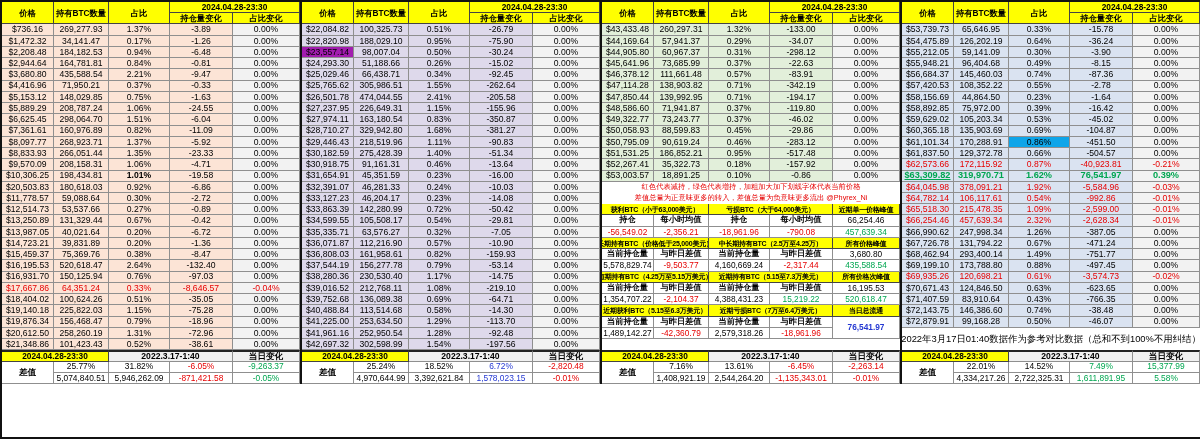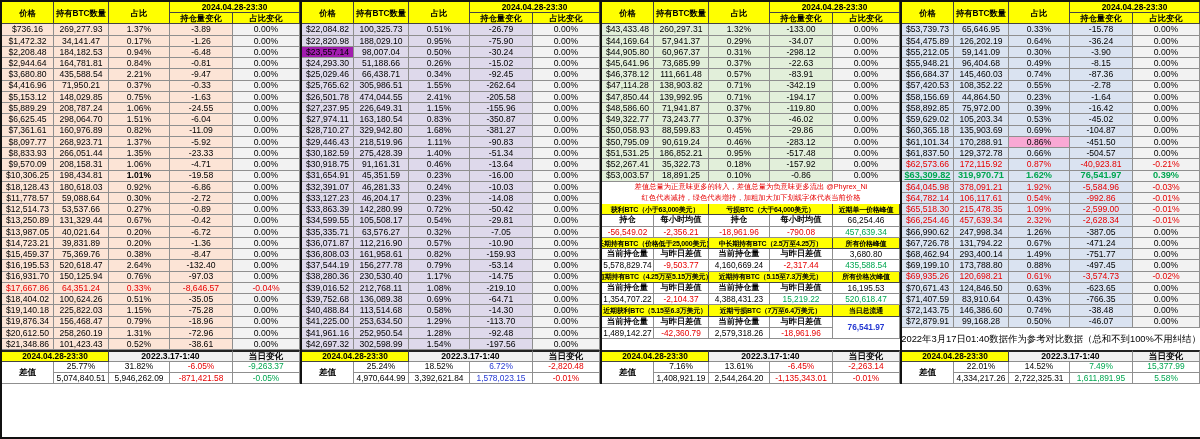--- a/index.html
+++ b/index.html
@@ -110,21 +110,21 @@
       <div class="c" style="grid-area: 15 / 1; background: rgb(252, 228, 214); color: rgb(0, 0, 0);">$9,570.09</div>
       <div class="c" style="grid-area: 15 / 2; background: rgb(252, 228, 214); color: rgb(0, 0, 0);">208,158.31</div>
       <div class="c" style="grid-area: 15 / 3; background: rgb(252, 228, 214); color: rgb(0, 0, 0);">1.06%</div>
       <div class="c" style="grid-area: 15 / 4; background: rgb(252, 228, 214); color: rgb(0, 0, 0);">-4.71</div>
       <div class="c" style="grid-area: 15 / 5; background: rgb(242, 242, 242); color: rgb(0, 0, 0);">0.00%</div>
       <div class="c" style="grid-area: 16 / 1; background: rgb(252, 228, 214); color: rgb(0, 0, 0);">$10,306.25</div>
       <div class="c" style="grid-area: 16 / 2; background: rgb(252, 228, 214); color: rgb(0, 0, 0);">198,434.81</div>
       <div class="c" style="grid-area: 16 / 3; background: rgb(252, 228, 214); color: rgb(0, 0, 0); font-weight: bold;">1.01%</div>
       <div class="c" style="grid-area: 16 / 4; background: rgb(252, 228, 214); color: rgb(0, 0, 0);">-19.58</div>
       <div class="c" style="grid-area: 16 / 5; background: rgb(242, 242, 242); color: rgb(0, 0, 0);">0.00%</div>
-      <div class="c" style="grid-area: 17 / 1; background: rgb(252, 228, 214); color: rgb(0, 0, 0);">$18,128.43</div>
+      <div class="c" style="grid-area: 17 / 1; background: rgb(252, 228, 214); color: rgb(0, 0, 0);">$20,503.83</div>
       <div class="c" style="grid-area: 17 / 2; background: rgb(252, 228, 214); color: rgb(0, 0, 0);">180,618.03</div>
       <div class="c" style="grid-area: 17 / 3; background: rgb(252, 228, 214); color: rgb(0, 0, 0);">0.92%</div>
       <div class="c" style="grid-area: 17 / 4; background: rgb(252, 228, 214); color: rgb(0, 0, 0);">-6.86</div>
       <div class="c" style="grid-area: 17 / 5; background: rgb(242, 242, 242); color: rgb(0, 0, 0);">0.00%</div>
       <div class="c" style="grid-area: 18 / 1; background: rgb(252, 228, 214); color: rgb(0, 0, 0);">$11,778.57</div>
       <div class="c" style="grid-area: 18 / 2; background: rgb(252, 228, 214); color: rgb(0, 0, 0);">59,088.64</div>
       <div class="c" style="grid-area: 18 / 3; background: rgb(252, 228, 214); color: rgb(0, 0, 0);">0.30%</div>
       <div class="c" style="grid-area: 18 / 4; background: rgb(252, 228, 214); color: rgb(0, 0, 0);">-2.72</div>
       <div class="c" style="grid-area: 18 / 5; background: rgb(242, 242, 242); color: rgb(0, 0, 0);">0.00%</div>
       <div class="c" style="grid-area: 19 / 1; background: rgb(252, 228, 214); color: rgb(0, 0, 0);">$12,514.73</div>
@@ -441,22 +441,22 @@
       <div class="c" style="grid-area: 15 / 2; background: rgb(226, 239, 218); color: rgb(0, 0, 0);">35,322.73</div>
       <div class="c" style="grid-area: 15 / 3; background: rgb(226, 239, 218); color: rgb(0, 0, 0);">0.18%</div>
       <div class="c" style="grid-area: 15 / 4; background: rgb(226, 239, 218); color: rgb(0, 0, 0);">-157.92</div>
       <div class="c" style="grid-area: 15 / 5; background: rgb(242, 242, 242); color: rgb(0, 0, 0);">0.00%</div>
       <div class="c" style="grid-area: 16 / 1; background: rgb(226, 239, 218); color: rgb(0, 0, 0);">$53,003.57</div>
       <div class="c" style="grid-area: 16 / 2; background: rgb(226, 239, 218); color: rgb(0, 0, 0);">18,891.25</div>
       <div class="c" style="grid-area: 16 / 3; background: rgb(226, 239, 218); color: rgb(0, 0, 0);">0.10%</div>
       <div class="c" style="grid-area: 16 / 4; background: rgb(226, 239, 218); color: rgb(0, 0, 0);">-0.86</div>
       <div class="c" style="grid-area: 16 / 5; background: rgb(242, 242, 242); color: rgb(0, 0, 0);">0.00%</div>
       <div class="c noteR" style="grid-area: 17 / 1 / 19 / 6;">
+        <div>红色代表减持，绿色代表增持，加粗加大加下划线字体代表当前价格</div>
         <div>差值总量为正意味更多的转入，差值总量为负意味更多流出 @Phyrex_Ni</div>
-        <div>红色代表减持，绿色代表增持，加粗加大加下划线字体代表当前价格</div>
       </div>
       <div class="c hdr sh" style="grid-area: 19 / 1 / auto / 3;">获利BTC（小于63,000美元）</div>
       <div class="c hdr sh" style="grid-area: 19 / 3 / auto / 5;">亏损BTC（大于64,000美元）</div>
       <div class="c hdr sh" style="grid-area: 19 / 5;">近期单一价格峰值</div>
       <div class="c sl" style="grid-area: 20 / 1;">持仓</div>
       <div class="c sl" style="grid-area: 20 / 2;">每小时均值</div>
       <div class="c sl" style="grid-area: 20 / 3;">持仓</div>
       <div class="c sl" style="grid-area: 20 / 4;">每小时均值</div>
       <div class="c sv" style="grid-area: 20 / 5; color: rgb(0, 0, 0);">66,254.46</div>
       <div class="c sv" style="grid-area: 21 / 1; color: rgb(230, 0, 0);">-56,549.02</div>
@@ -568,21 +568,21 @@
       <div class="c" style="grid-area: 11 / 3; background: rgb(218, 227, 241); color: rgb(0, 0, 0);">0.53%</div>
       <div class="c" style="grid-area: 11 / 4; background: rgb(218, 227, 241); color: rgb(0, 0, 0);">-45.02</div>
       <div class="c" style="grid-area: 11 / 5; background: rgb(242, 242, 242); color: rgb(0, 0, 0);">0.00%</div>
       <div class="c" style="grid-area: 12 / 1; background: rgb(218, 227, 241); color: rgb(0, 0, 0);">$60,365.18</div>
       <div class="c" style="grid-area: 12 / 2; background: rgb(218, 227, 241); color: rgb(0, 0, 0);">135,903.69</div>
       <div class="c" style="grid-area: 12 / 3; background: rgb(218, 227, 241); color: rgb(0, 0, 0);">0.69%</div>
       <div class="c" style="grid-area: 12 / 4; background: rgb(218, 227, 241); color: rgb(0, 0, 0);">-104.87</div>
       <div class="c" style="grid-area: 12 / 5; background: rgb(242, 242, 242); color: rgb(0, 0, 0);">0.00%</div>
       <div class="c" style="grid-area: 13 / 1; background: rgb(218, 227, 241); color: rgb(0, 0, 0);">$61,101.34</div>
       <div class="c" style="grid-area: 13 / 2; background: rgb(218, 227, 241); color: rgb(0, 0, 0);">170,288.91</div>
-      <div class="c" style="grid-area: 13 / 3; background: #f9a8d4; color: rgb(0, 0, 0); text-align: right;">0.86%</div>
+      <div class="c" style="grid-area: 13 / 3; background: #0ea5e9; color: rgb(0, 0, 0); text-align: right;">0.86%</div>
       <div class="c" style="grid-area: 13 / 4; background: rgb(218, 227, 241); color: rgb(0, 0, 0);">-451.50</div>
       <div class="c" style="grid-area: 13 / 5; background: rgb(242, 242, 242); color: rgb(0, 0, 0);">0.00%</div>
       <div class="c" style="grid-area: 14 / 1; background: rgb(218, 227, 241); color: rgb(0, 0, 0);">$61,837.50</div>
       <div class="c" style="grid-area: 14 / 2; background: rgb(218, 227, 241); color: rgb(0, 0, 0);">129,372.78</div>
       <div class="c" style="grid-area: 14 / 3; background: rgb(218, 227, 241); color: rgb(0, 0, 0);">0.66%</div>
       <div class="c" style="grid-area: 14 / 4; background: rgb(218, 227, 241); color: rgb(0, 0, 0);">-504.57</div>
       <div class="c" style="grid-area: 14 / 5; background: rgb(242, 242, 242); color: rgb(0, 0, 0);">0.00%</div>
       <div class="c" style="grid-area: 15 / 1; background: rgb(218, 227, 241); color: rgb(230, 0, 0);">$62,573.66</div>
       <div class="c" style="grid-area: 15 / 2; background: rgb(218, 227, 241); color: rgb(230, 0, 0);">172,115.92</div>
       <div class="c" style="grid-area: 15 / 3; background: rgb(218, 227, 241); color: rgb(230, 0, 0);">0.87%</div>

